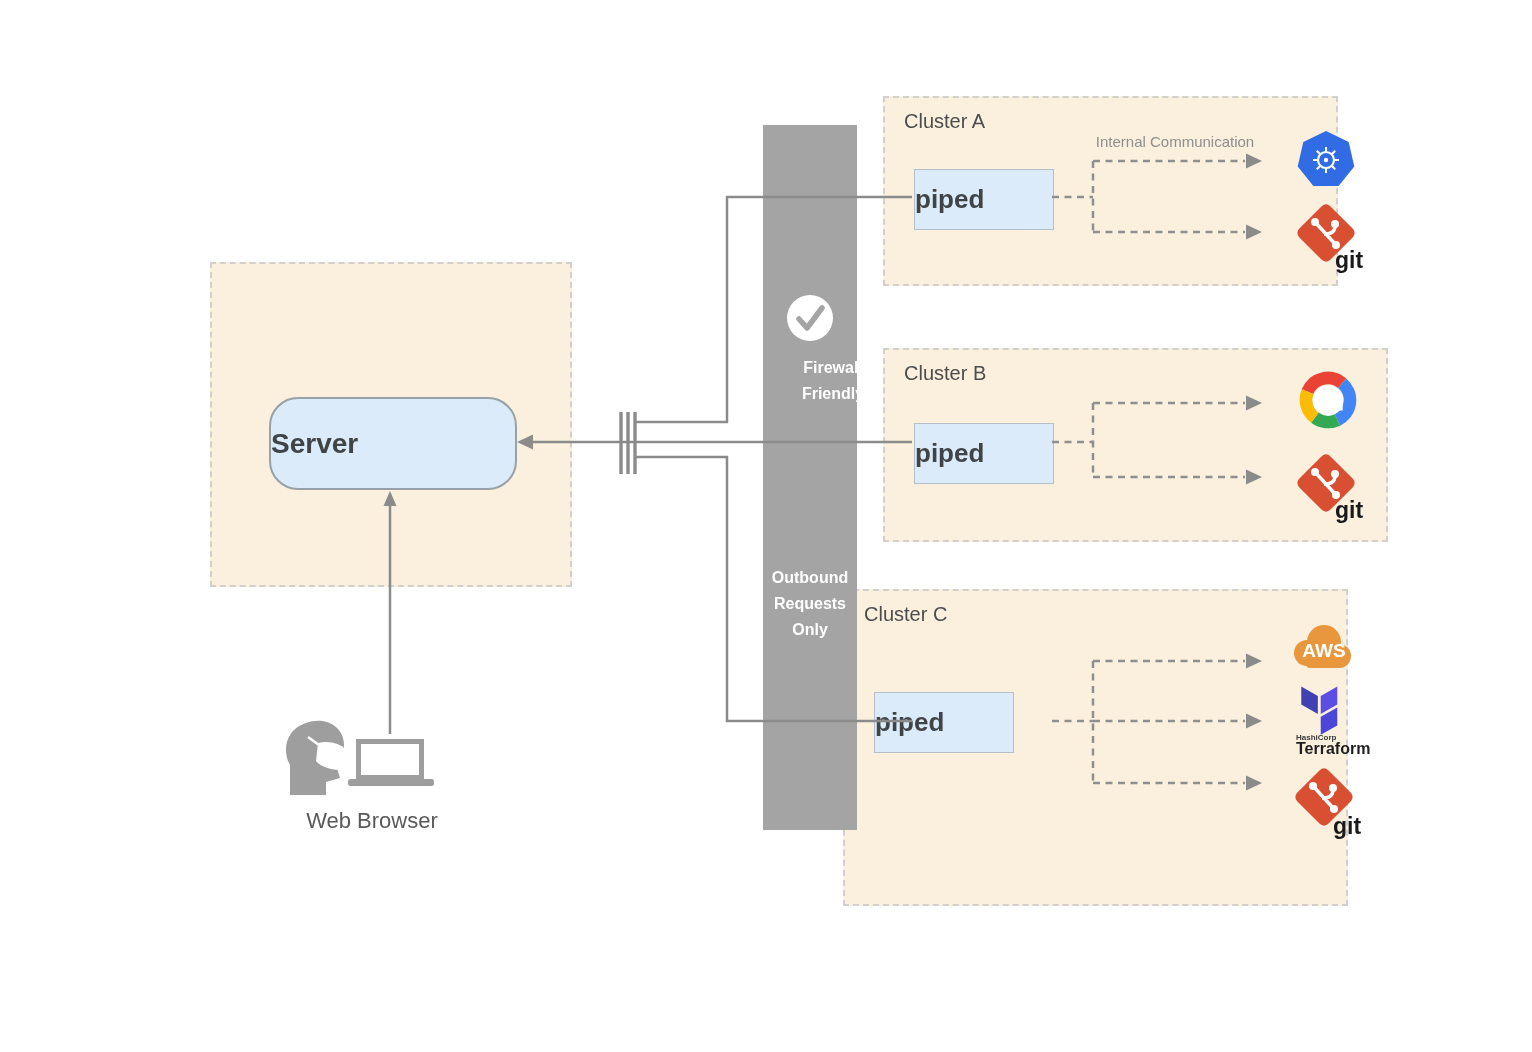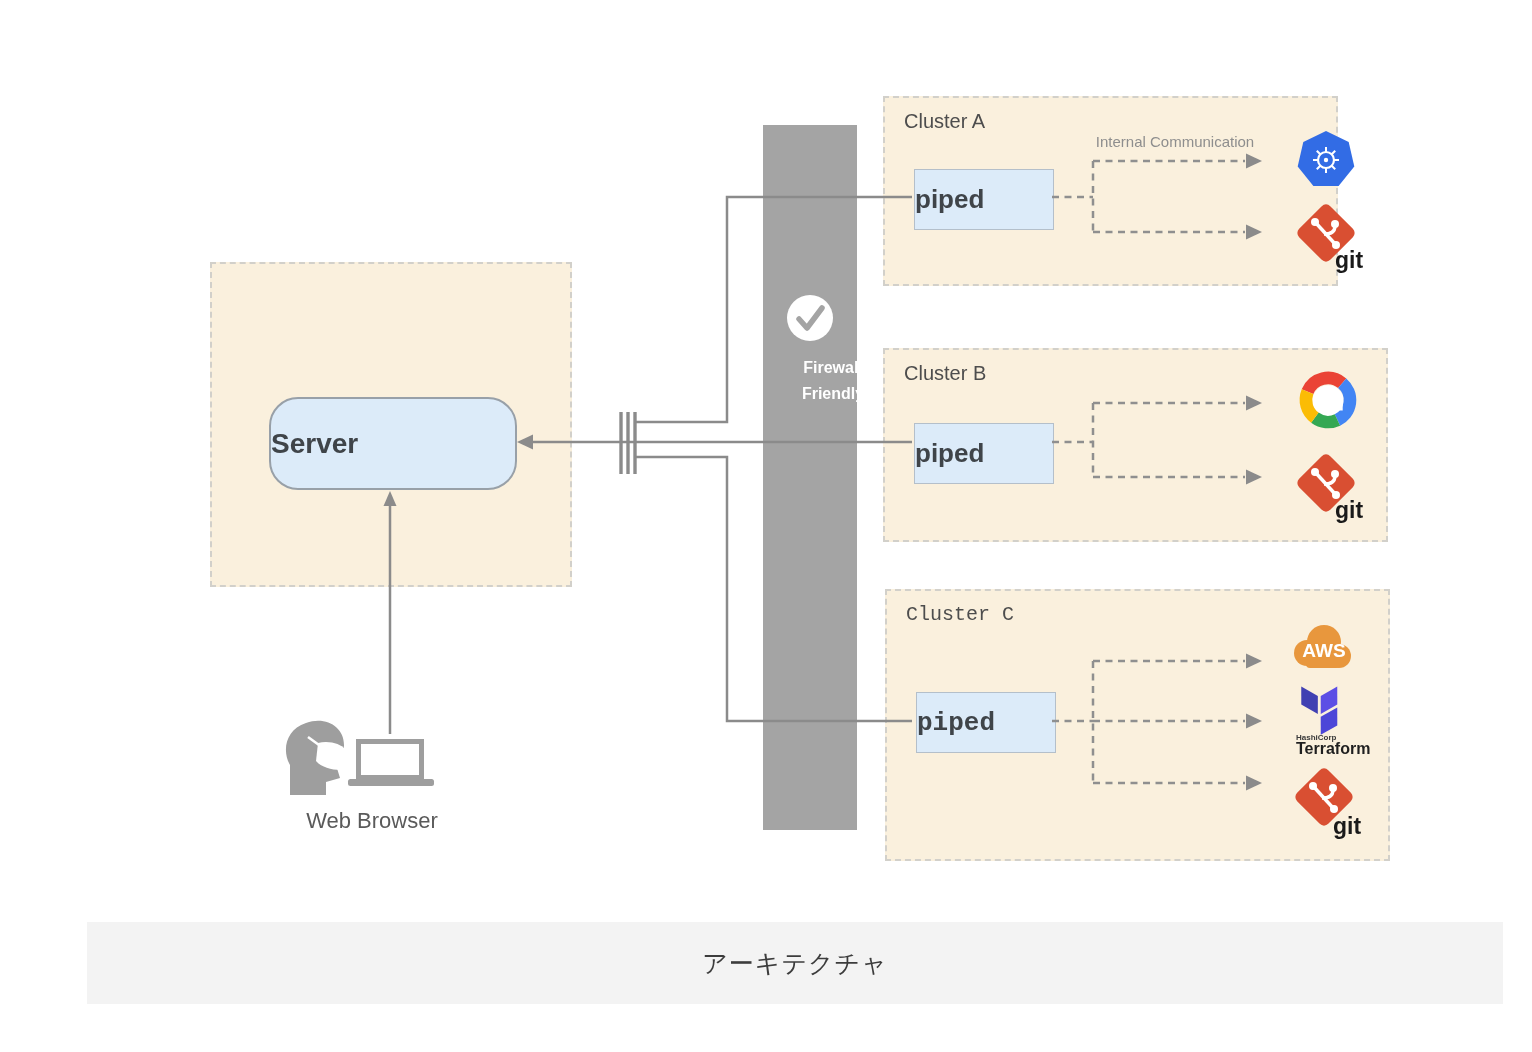--- a/index.html
+++ b/index.html
@@ -65,40 +65,38 @@
     </div>
   </div>
 
   <div class="panel" style="left:883px;top:338px;width:505px;height:194px;margin-top:10px;">
     <div class="cluster-label">Cluster B</div>
     <div class="bluebox piped" style="left:29px;top:73px;width:140px;height:61px;">
       <span>piped</span>
     </div>
   </div>
 
-  <div class="panel" style="left:885px;top:589px;width:505px;height:272px;font-family:Liberation Mono, monospace;">
+  <div class="panel" style="left:843px;top:589px;width:505px;height:317px;">
     <div class="cluster-label">Cluster C</div>
     <div class="bluebox piped" style="left:29px;top:101px;width:140px;height:61px;">
       <span>piped</span>
     </div>
   </div>
 
   <div class="firewall-bar">
     <svg class="check-wrap" width="60" height="60">
       <circle cx="30" cy="30" r="23" fill="#ffffff"></circle>
       <path d="M 19 31 L 27 40 L 42 20" fill="none" stroke="#a4a4a4" stroke-width="5.5" stroke-linecap="round" stroke-linejoin="round"></path>
     </svg>
     <div class="bar-text top">Firewall Friendly</div>
+    <div class="bar-text bottom">Outbound Requests Only</div>
   </div>
 
   <div class="browser-label">Web Browser</div>
 
-  <div class="caption-bar">
-    <span>アーキテクチャ</span>
-  </div>
 
   <svg class="overlay" width="1532" height="1052" viewBox="0 0 1532 1052">
 
     <g stroke="#8b8b8b" stroke-width="2.5" fill="none">
       <path d="M 912 197 L 727 197 L 727 422 L 634 422"></path>
       <path d="M 912 442 L 626 442"></path>
       <path d="M 912 721 L 727 721 L 727 457 L 634 457"></path>
       <path d="M 626 442 L 533 442"></path>
       <path d="M 390 734 L 390 503"></path>
     </g>

